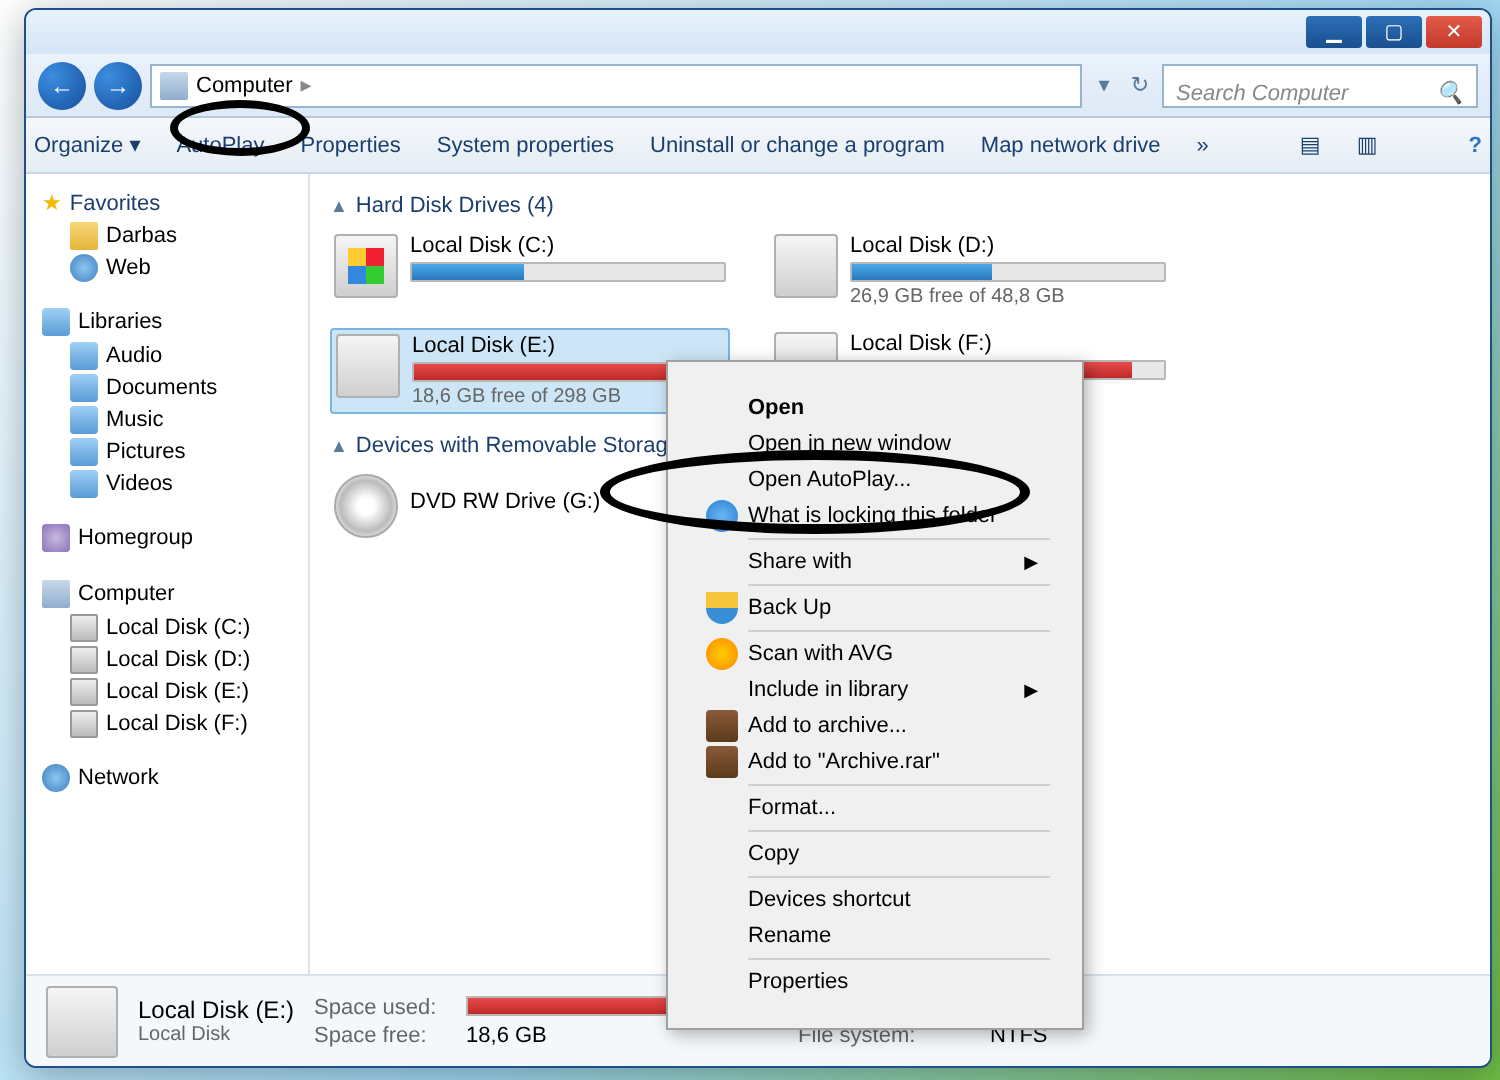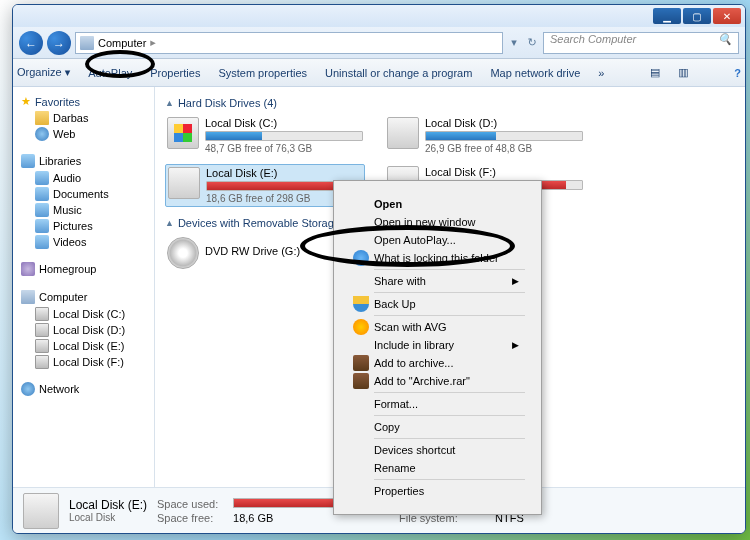--- a/index.html
+++ b/index.html
@@ -6,21 +6,21 @@
 body { background:linear-gradient(135deg,#fff 0%,#9fd8f5 60%,#6fbe44 100%); width:750px; height:540px; position:relative; overflow:hidden; }
 .window { position:absolute; left:12px; top:4px; width:734px; height:530px; background:#fff; border:1px solid #1f4f8b; border-radius:6px; box-shadow:0 4px 20px rgba(0,0,0,.3); overflow:hidden; }
 .titlebar { height:22px; background:linear-gradient(#e8f1fb,#d5e5f7); display:flex; justify-content:flex-end; align-items:center; padding:0 4px; gap:2px; }
 .winbtn { width:28px; height:16px; border-radius:2px; display:flex; align-items:center; justify-content:center; color:#fff; font-size:10px; }
 .min-btn,.max-btn { background:linear-gradient(#2b6fb8,#1a4f8e); }
 .close-btn { background:linear-gradient(#e25a4a,#c43a2a); }
 .navbar { height:32px; background:linear-gradient(#eaf2fb,#dde9f6); display:flex; align-items:center; padding:0 6px; gap:4px; border-bottom:1px solid #b8c8da; }
 .navcircle { width:24px; height:24px; border-radius:50%; background:radial-gradient(circle at 30% 30%,#3c8de0,#164f9c); display:flex; align-items:center; justify-content:center; color:#fff; font-size:12px; }
 .addressbar { flex:1; height:22px; background:#fff; border:1px solid #9ab3ce; display:flex; align-items:center; padding:0 4px; gap:4px; }
 .addressbar .sep { color:#888; }
-.searchbox { width:196px; height:22px; background:#fff; border:1px solid #9ab3ce; display:flex; align-items:flex-start; padding:0 6px; gap:20px; color:#888; font-style:italic; }
+.searchbox { width:158px; height:22px; background:#fff; border:1px solid #9ab3ce; display:flex; align-items:flex-end; padding:0 6px; gap:20px; color:#888; font-style:italic; }
 .toolbar { height:28px; background:linear-gradient(#f5f8fb,#e4ecf4); border-bottom:1px solid #c8d6e6; display:flex; align-items:center; padding:0 4px; gap:18px; color:#1a3e6e; position:relative; }
 .toolbar span { cursor:default; }
 .toolbar .help { margin-left:auto; color:#2a72c9; font-weight:bold; }
 .circle1 { position:absolute; left:85px; top:50px; width:70px; height:28px; border:4px solid #000; border-radius:50%; pointer-events:none; z-index:50; }
 .body { display:flex; height:400px; }
 .sidebar { width:142px; border-right:1px solid #d8e2ec; padding:6px 0; overflow:hidden; }
 .side-sec { margin-bottom:10px; }
 .side-hdr { display:flex; align-items:center; gap:4px; padding:2px 8px; font-size:11px; }
 .side-hdr.fav { color:#1a3e6e; }
 .star { color:#f5b800; }
@@ -188,21 +188,20 @@
           <span>Hard Disk Drives (4)</span>
         </div>
       <div class="drives-grid">
         <div class="drive">
           <div class="drive-icon c"></div>
           <div class="drive-info">
             <div>Local Disk (C:)</div>
             <div class="bar">
                 <div class="bar-fill blue" style="width:36%"></div>
               </div>
-            <div class="subtext">48,7 GB free of 76,3 GB</div>
           </div>
         </div>
         <div class="drive">
           <div class="drive-icon"></div>
           <div class="drive-info">
             <div>Local Disk (D:)</div>
             <div class="bar">
                 <div class="bar-fill blue" style="width:45%"></div>
               </div>
             <div class="subtext">26,9 GB free of 48,8 GB</div>

